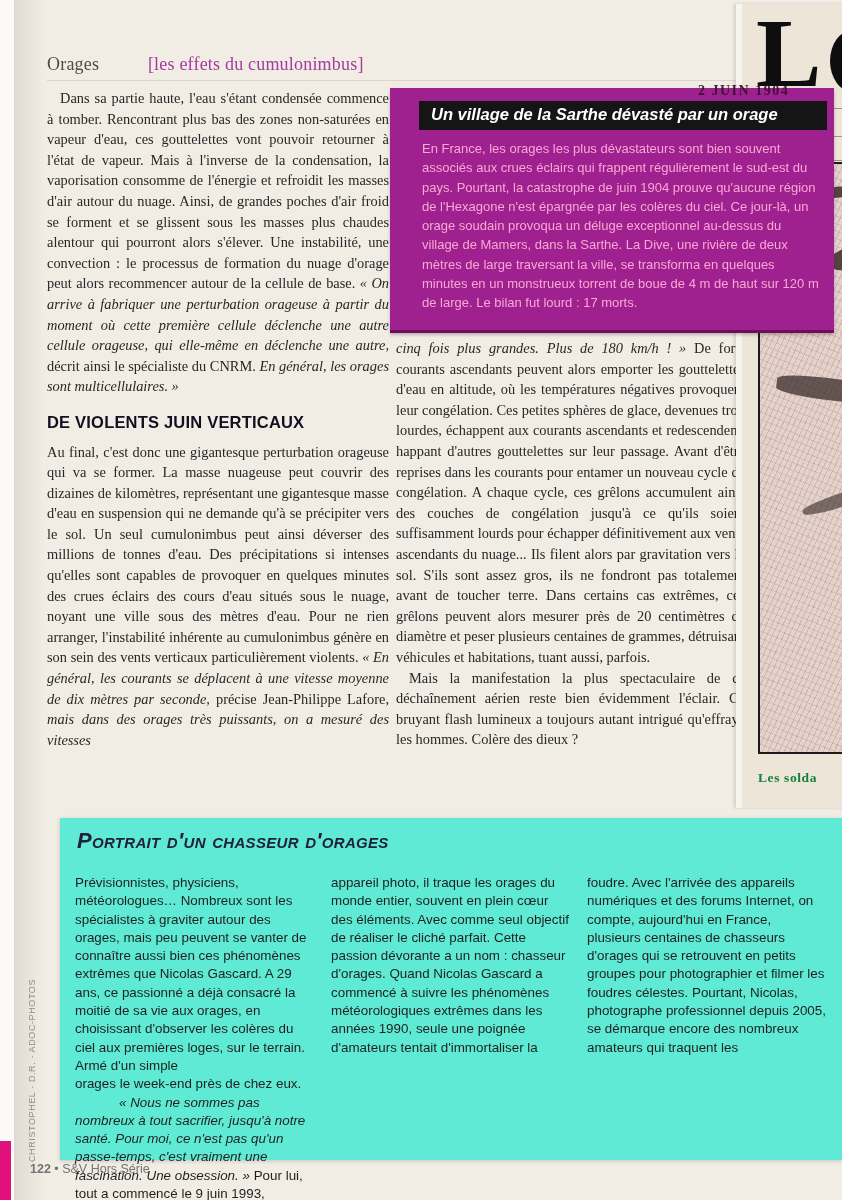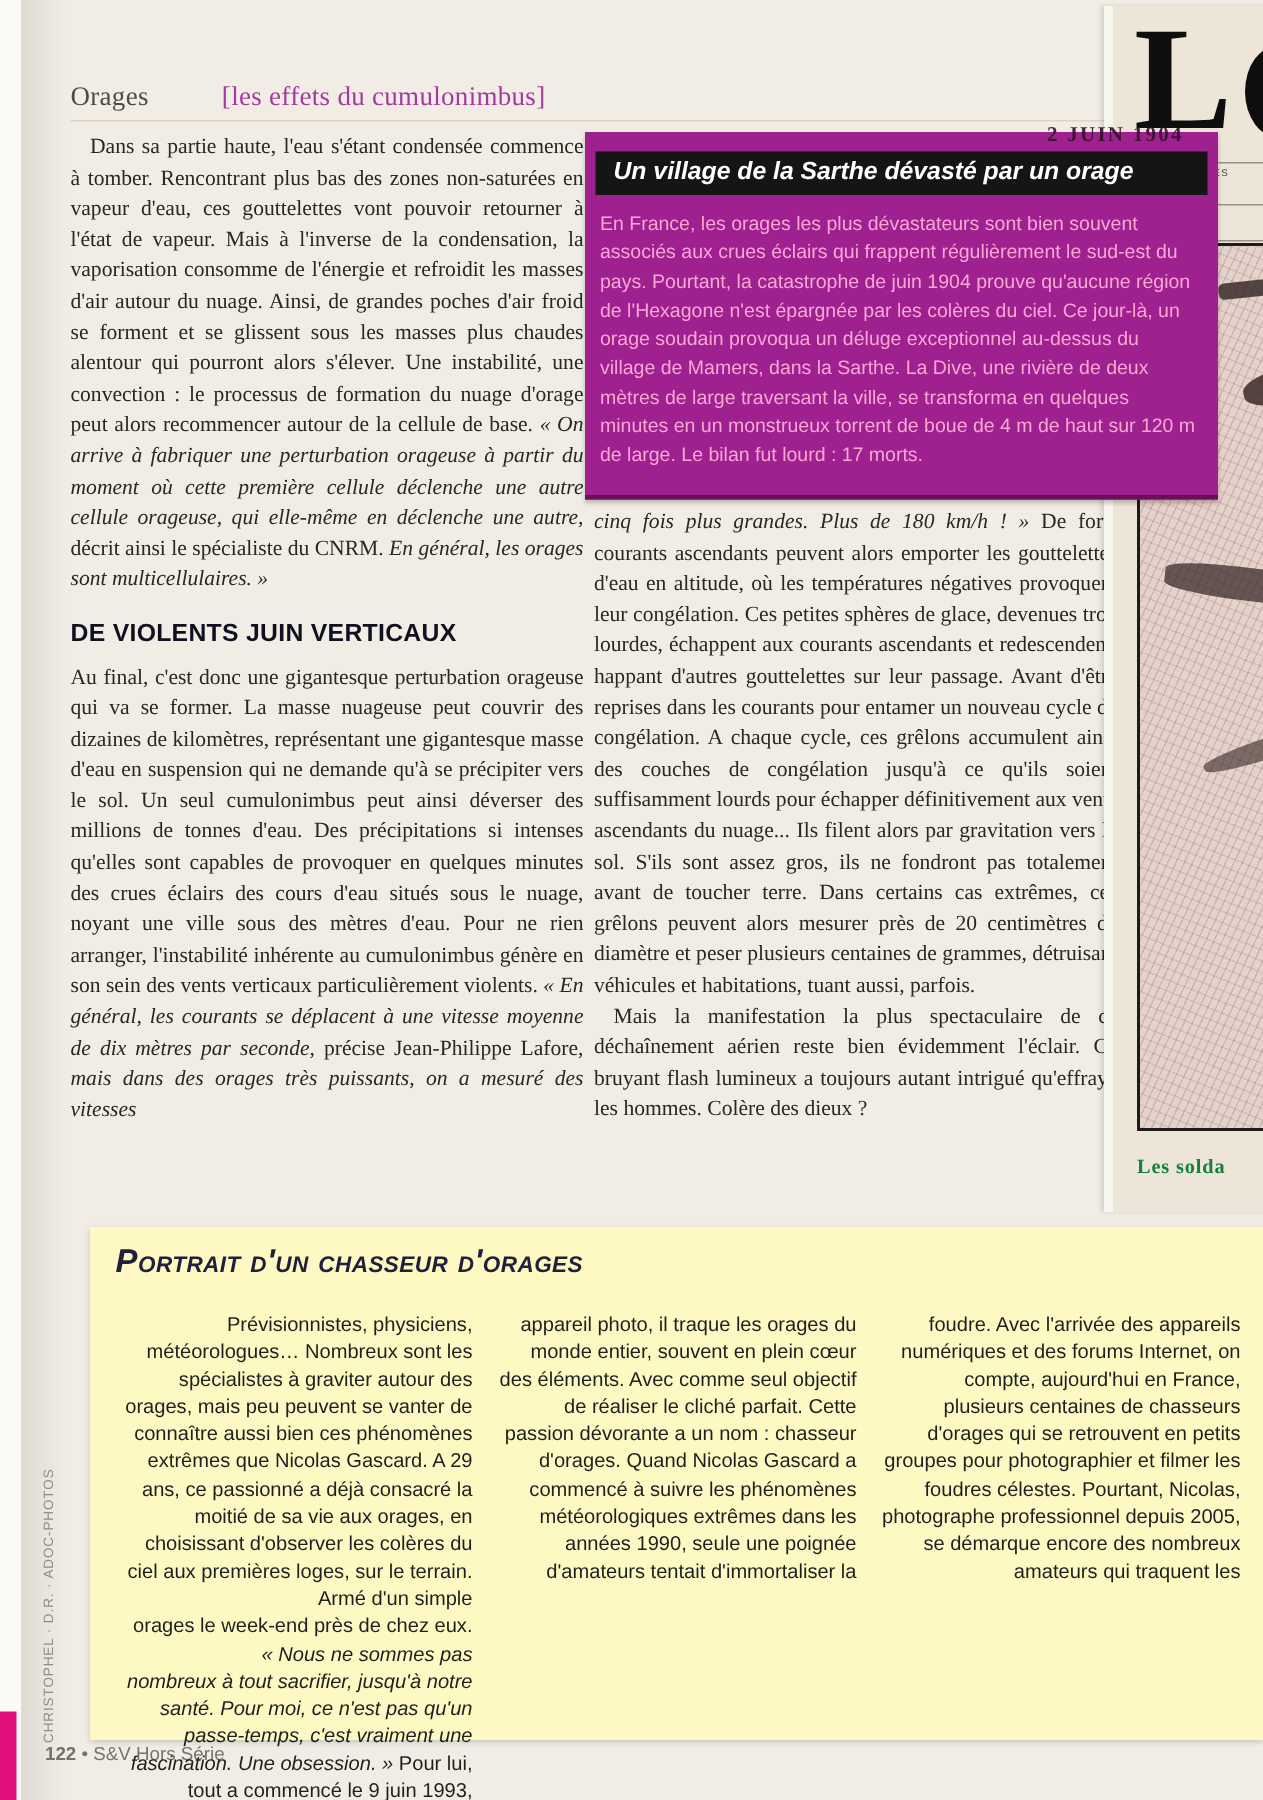--- a/index.html
+++ b/index.html
@@ -19,21 +19,21 @@
   .col1 { left:47px; top:88px; width:342px; }
   .col2 { left:396px; top:338px; width:349px; }
   .col p { margin:0; }
   .col p.indent { text-indent:13px; }
   .col em { font-style:italic; }
   .section-heading { font-family:"Liberation Sans", sans-serif; font-weight:bold; font-size:16.5px;
     color:#101020; letter-spacing:.2px; margin:15px 0 9px 0; text-align:left; }
 
   
   .sidebar-box { position:absolute; left:390px; top:88px; width:422px; height:242px;
-    background:#9f2190; border-bottom:3px solid #6b1058; z-index:3; box-shadow:0 2px 3px rgba(40,0,30,.25); }
+    background:#9f2190; border-bottom:3px solid #6b1058; z-index:3; box-shadow:0 2px 3px rgba(40,0,30,.25);padding-left:22px; }
   .sidebar-titlebar { margin:13px 7px 0 7px; background:#151515; color:#ffffff; padding:4px 12px 6px 12px;
     font-family:"Liberation Sans", sans-serif; font-weight:bold; font-style:italic; font-size:16.5px; }
   .sidebar-body { padding:9px 14px 0 10px; color:#f9a8d4; font-family:"Liberation Sans", sans-serif;
     font-size:13px; line-height:19.3px; }
   .date-overlay { position:absolute; left:698px; top:83px; z-index:4; font-family:Liberation Serif, serif;
     font-weight:bold; font-size:14px; letter-spacing:1.5px; color:#330f2c; opacity:.9; }
 
   
   .clipping { position:absolute; left:736px; top:4px; width:106px; height:804px; background:#ece5d8;
     border-left:6px solid #f8f5ef; overflow:hidden; z-index:1; box-shadow:-2px 0 3px rgba(0,0,0,.12); }
@@ -54,21 +54,21 @@
   .blob { position:absolute; background:#332624; opacity:.82; }
   .blob.b1 { left:26%; top:3%; width:70%; height:11px; transform:rotate(-6deg); border-radius:4px; }
   .blob.b2 { left:34%; top:13%; width:46%; height:26px; transform:rotate(-14deg); border-radius:45% 60% 50% 50%; }
   .blob.b3 { left:8%; top:37%; width:84%; height:22px; transform:rotate(7deg); border-radius:30%; opacity:.72; }
   .blob.b4 { left:20%; top:55%; width:60%; height:14px; transform:rotate(-18deg); border-radius:40%; opacity:.6; }
   .np-caption { position:absolute; left:16px; top:766px; font-family:"Liberation Serif", serif;
     font-weight:bold; font-size:13.5px; letter-spacing:.6px; color:#15803d; }
 
   
   .portrait-panel { position:absolute; left:60px; top:818px; width:782px; height:342px;
-    background:#fef9c3; z-index:2; box-shadow:0 1px 4px rgba(0,0,0,.18);text-align:right; }
+    background:#5eead4; z-index:2; box-shadow:0 1px 4px rgba(0,0,0,.18); }
   .portrait-title { position:absolute; left:17px; top:10px; font-family:"Liberation Sans", sans-serif;
     font-style:italic; font-weight:bold; font-size:22px; font-variant:small-caps; letter-spacing:.3px; color:#20203a; }
   .portrait-cols { position:absolute; left:15px; top:56px; width:752px; display:grid;
     grid-template-columns:repeat(3, 1fr); column-gap:16px; }
   .pcol { font-family:"Liberation Sans", sans-serif; font-size:13.4px; line-height:18.3px; color:#1f1f1f; }
   .pcol em { font-style:italic;margin-left:44px; }
 
   
   .credits { position:absolute; left:27px; top:992px; height:170px; writing-mode:vertical-rl;
     transform:rotate(180deg); font-family:"Liberation Sans", sans-serif; font-size:9px;

